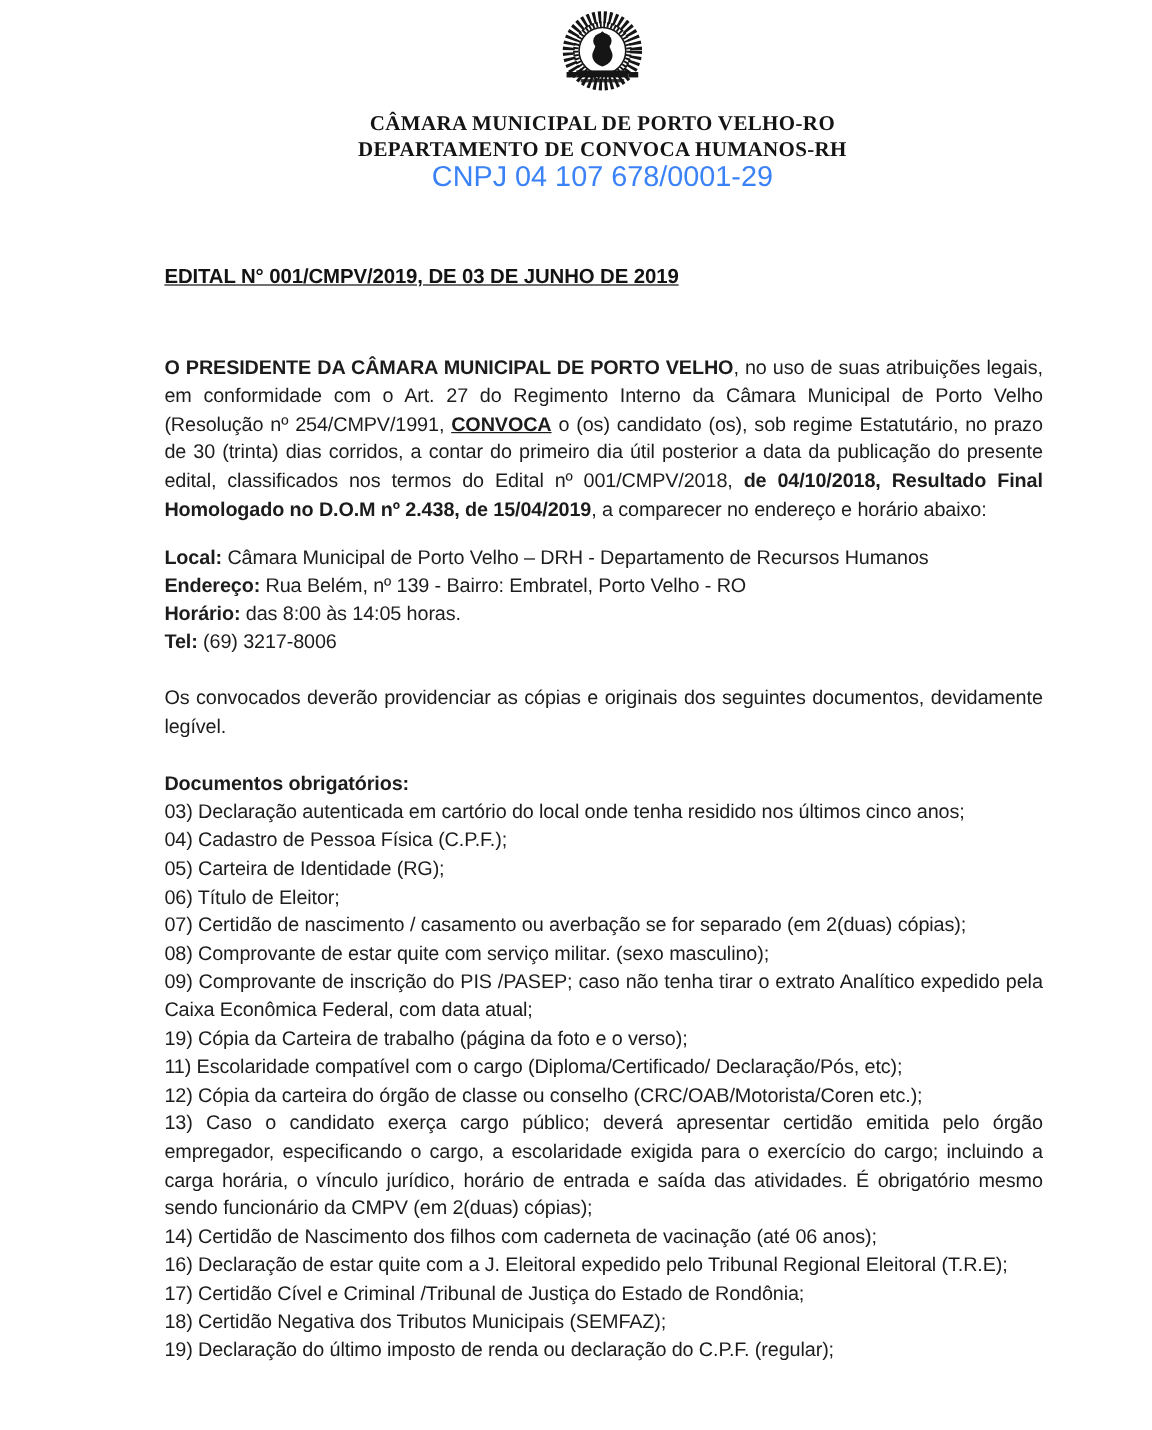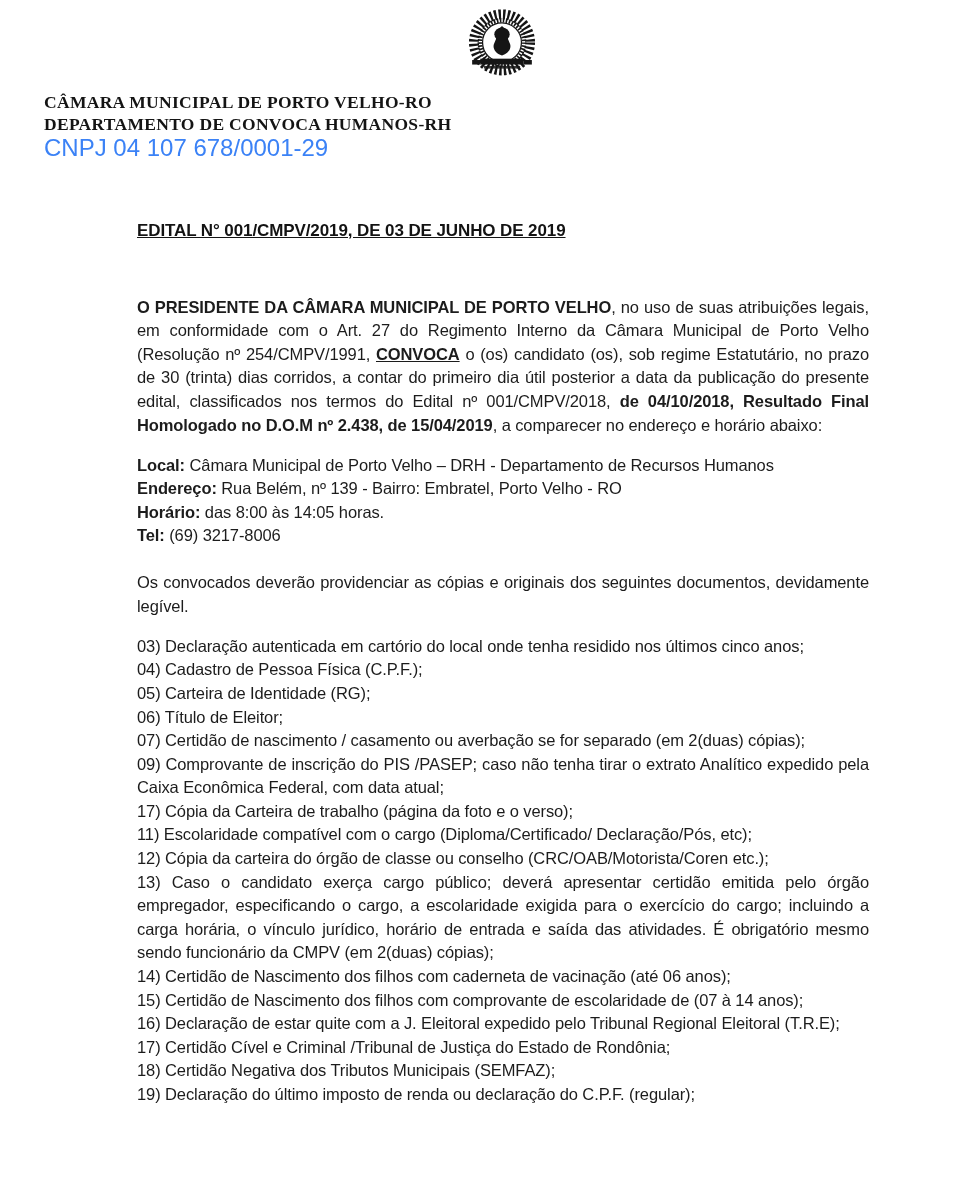--- a/index.html
+++ b/index.html
@@ -16,20 +16,21 @@
     line-height: 23.6px;
     letter-spacing: -0.1px;
     overflow: hidden;
   }
   .page {
     width: 960px;
     min-height: 1192px;
     background: #ffffff;
   }
   .page-header {
+    text-align: center;
     padding-top: 8px;
   }
   .seal-wrap {
     display: flex;
     justify-content: center;
     margin-left: 44px; 
   }
   .org-line {
     font-family: "Liberation Serif", "DejaVu Serif", serif;
     font-weight: bold;
@@ -124,34 +125,35 @@
       <div class="loc-line">
         <span class="lbl">Horário:</span><span> das 8:00 às 14:05 horas.</span>
       </div>
       <div class="loc-line">
         <span class="lbl">Tel:</span><span> (69) 3217-8006</span>
       </div>
     </div>
 
     <p class="notice">Os convocados deverão providenciar as cópias e originais dos seguintes documentos, devidamente legível.</p>
 
+    <div class="doc-heading">Documentos obrigatórios:</div>
 
     <div class="doc-list">
         <div class="doc-item">03) Declaração autenticada em cartório do local onde tenha residido nos últimos cinco anos;</div>
         <div class="doc-item">04) Cadastro de Pessoa Física (C.P.F.);</div>
         <div class="doc-item">05) Carteira de Identidade (RG);</div>
         <div class="doc-item">06) Título de Eleitor;</div>
         <div class="doc-item">07) Certidão de nascimento / casamento ou averbação se for separado (em 2(duas) cópias);</div>
+        <div class="doc-item">08) Comprovante de estar quite com serviço militar. (sexo masculino);</div>
         <div class="doc-item">09) Comprovante de inscrição do PIS /PASEP; caso não tenha tirar o extrato Analítico expedido pela Caixa Econômica Federal, com data atual;</div>
-        <div class="doc-item">17) Cópia da Carteira de trabalho (página da foto e o verso);</div>
+        <div class="doc-item">19) Cópia da Carteira de trabalho (página da foto e o verso);</div>
         <div class="doc-item">11) Escolaridade compatível com o cargo (Diploma/Certificado/ Declaração/Pós, etc);</div>
         <div class="doc-item">12) Cópia da carteira do órgão de classe ou conselho (CRC/OAB/Motorista/Coren etc.);</div>
         <div class="doc-item">13) Caso o candidato exerça cargo público; deverá apresentar certidão emitida pelo órgão empregador, especificando o cargo, a escolaridade exigida para o exercício do cargo; incluindo a carga horária, o vínculo jurídico, horário de entrada e saída das atividades. É obrigatório mesmo sendo funcionário da CMPV (em 2(duas) cópias);</div>
         <div class="doc-item">14) Certidão de Nascimento dos filhos com caderneta de vacinação (até 06 anos);</div>
-        <div class="doc-item">15) Certidão de Nascimento dos filhos com comprovante de escolaridade de (07 à 14 anos);</div>
         <div class="doc-item">16) Declaração de estar quite com a J. Eleitoral expedido pelo Tribunal Regional Eleitoral (T.R.E);</div>
         <div class="doc-item">17) Certidão Cível e Criminal /Tribunal de Justiça do Estado de Rondônia;</div>
         <div class="doc-item">18) Certidão Negativa dos Tributos Municipais (SEMFAZ);</div>
         <div class="doc-item">19) Declaração do último imposto de renda ou declaração do C.P.F. (regular);</div>
       </div>
 
   </div>
 </div>
 
 </body></html>

